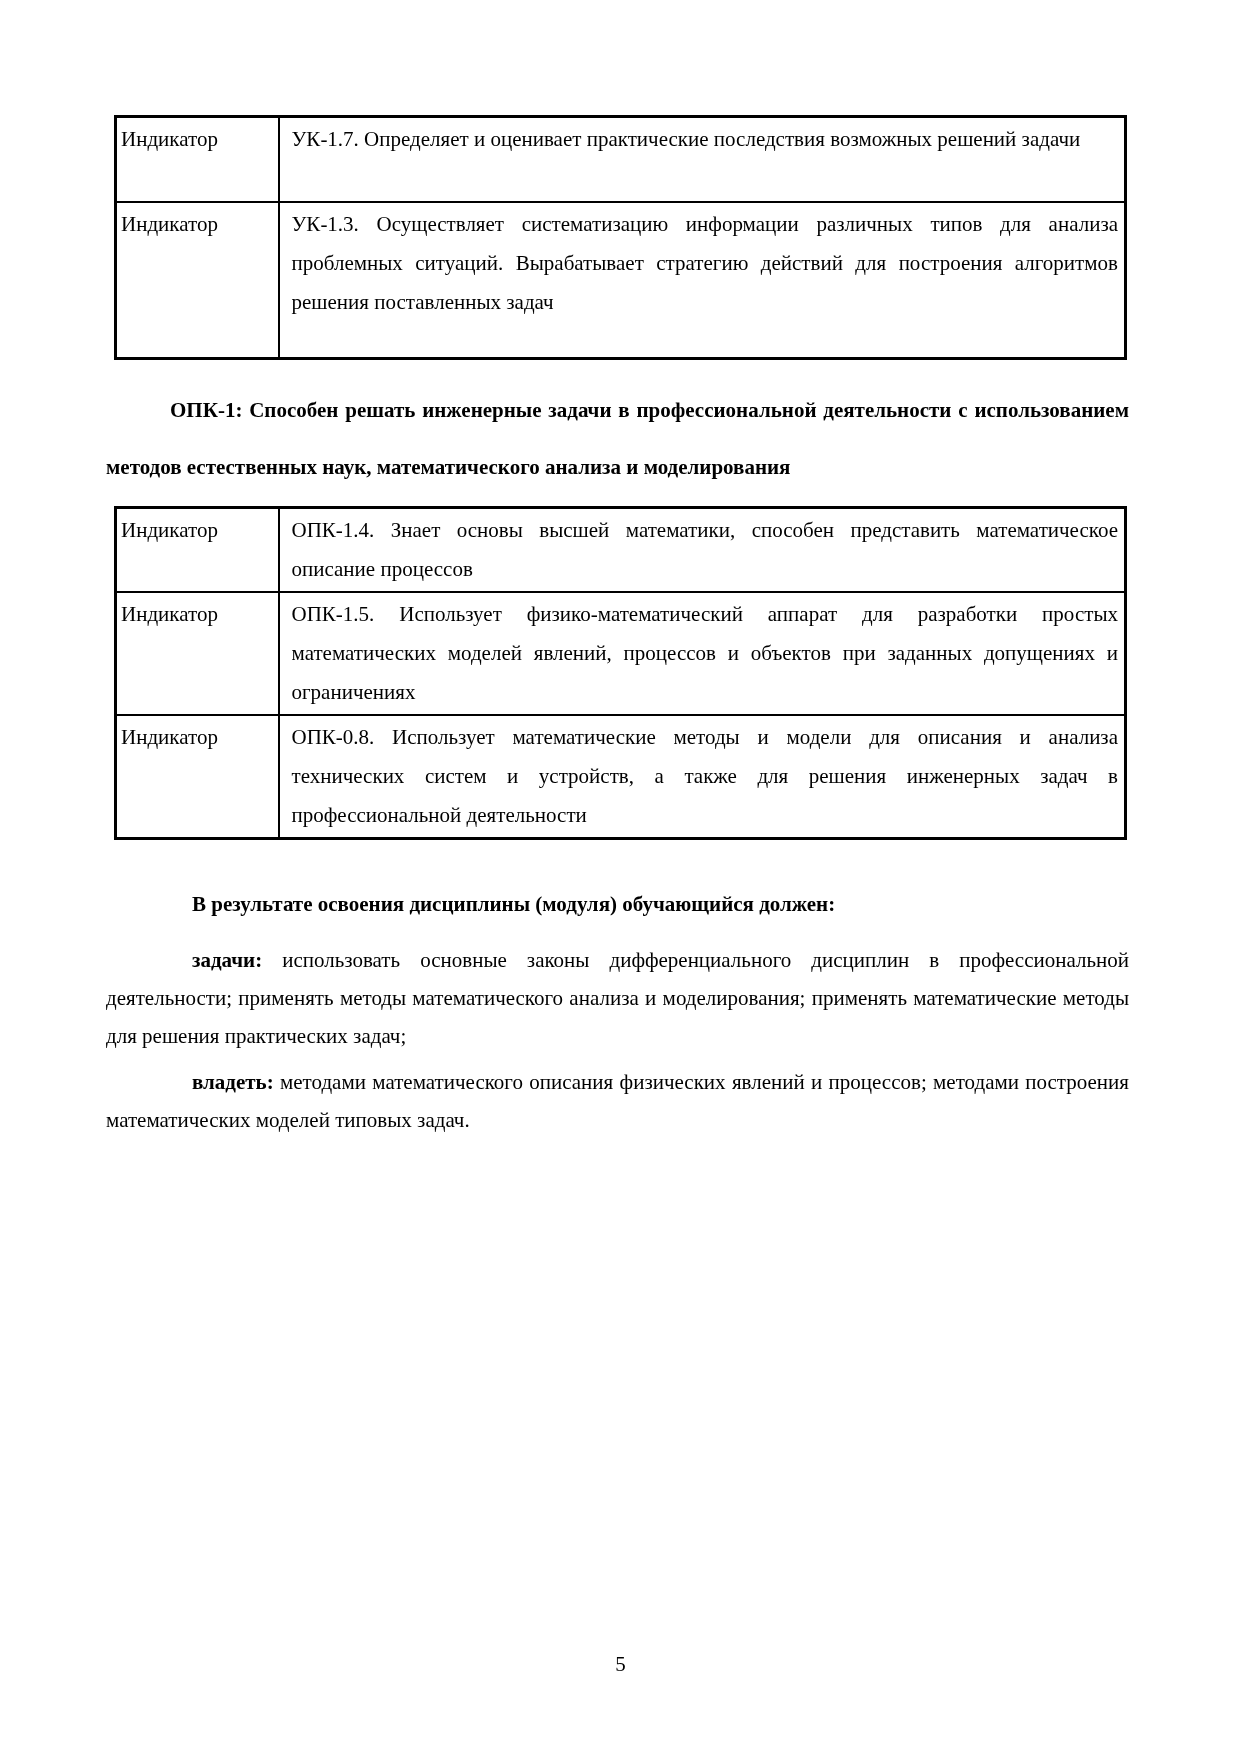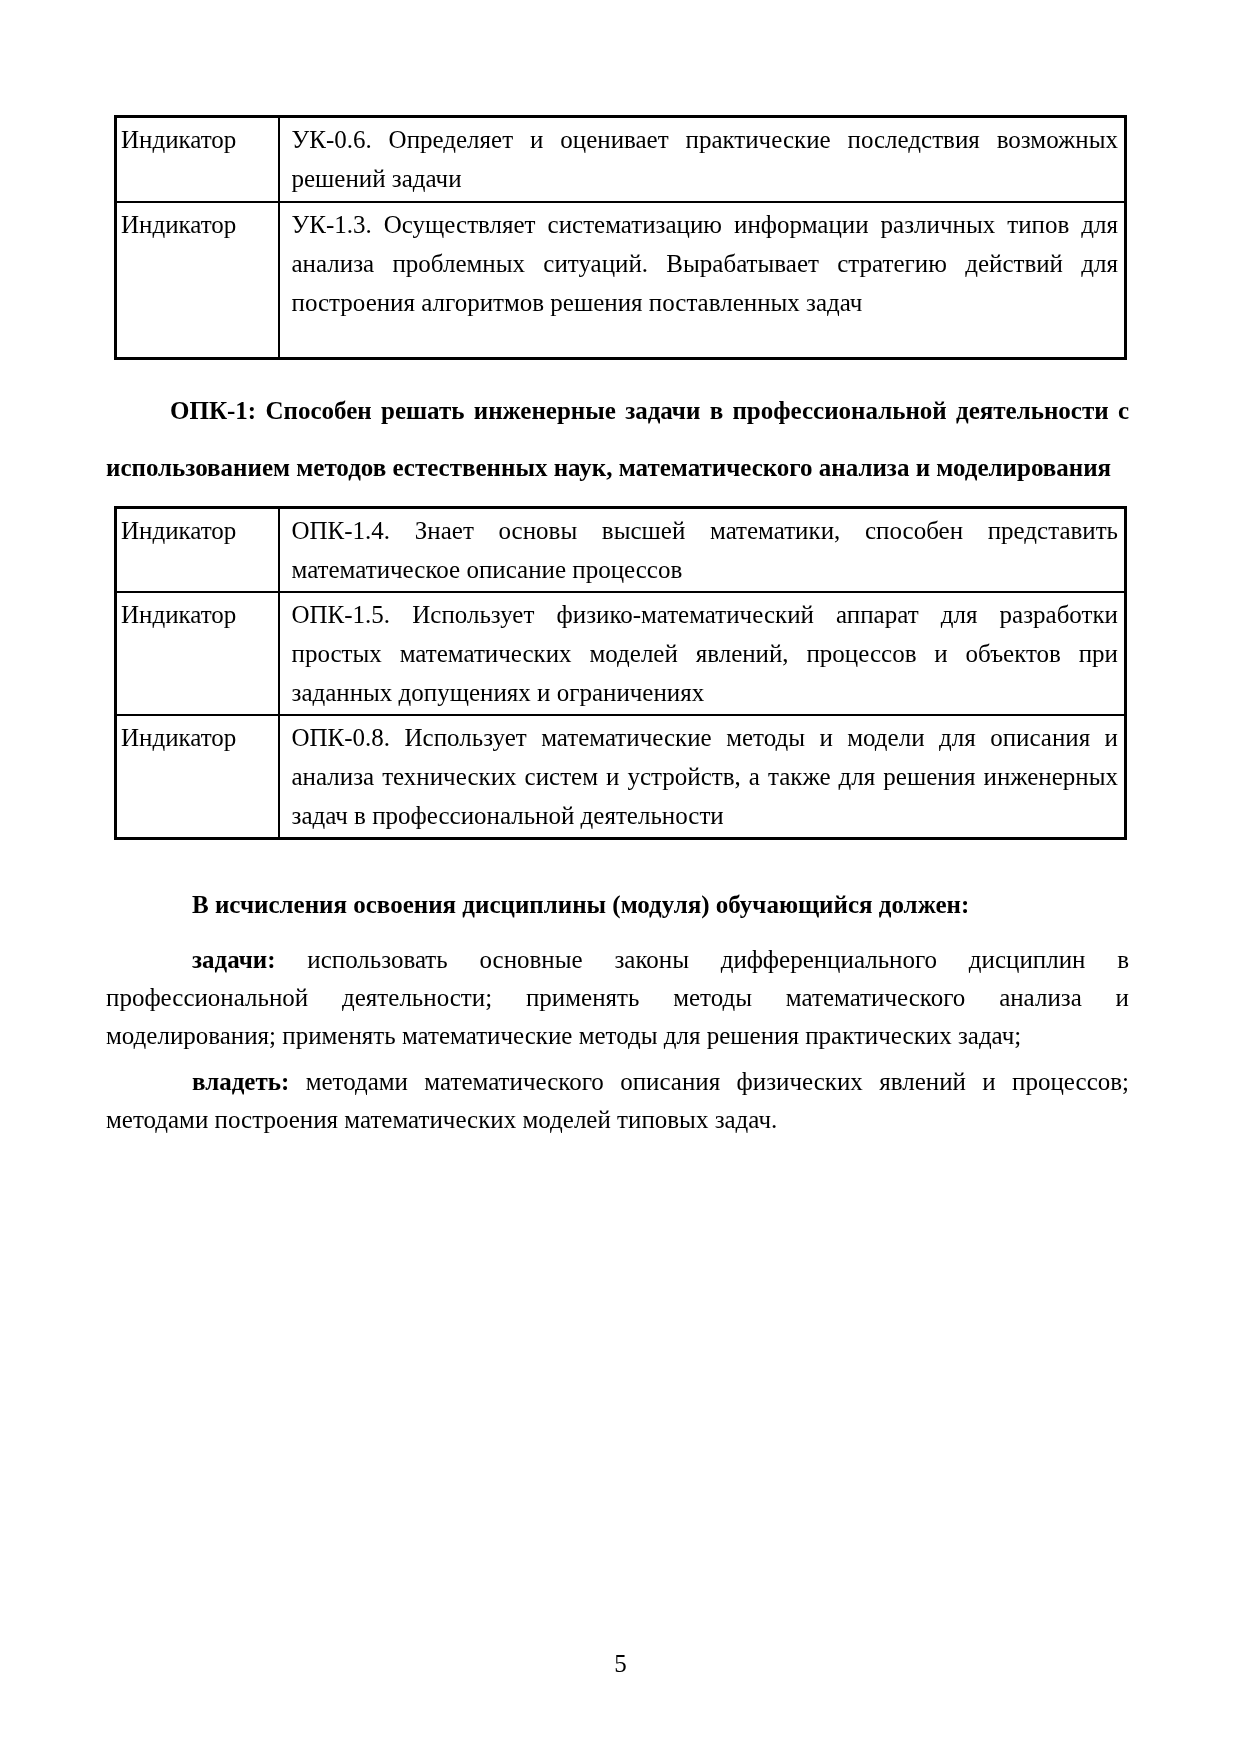--- a/index.html
+++ b/index.html
@@ -7,21 +7,21 @@
     padding: 0;
     background: #ffffff;
   }
   .page {
     position: relative;
     width: 1241px;
     height: 1754px;
     background: #ffffff;
     color: #000000;
     font-family: "Liberation Serif", "DejaVu Serif", serif;
-    font-size: 25px;
+    font-size: 21px;
     overflow: hidden;
   }
   .content {
     position: absolute;
     left: 106px;
     top: 0;
     width: 1023px;
   }
   .doc-table {
     border-collapse: collapse;
@@ -91,21 +91,21 @@
   <div class="content">
 
     <table class="doc-table t1">
       <colgroup>
           <col class="c1">
           <col class="c2">
         </colgroup>
       <tbody>
         <tr class="r1">
           <td class="label-cell">Индикатор</td>
-          <td class="text-cell">УК-0.6. Определяет и оценивает практические последствия возможных решений задачи</td>
+          <td class="text-cell">УК-1.7. Определяет и оценивает практические последствия возможных решений задачи</td>
         </tr>
         <tr class="r2">
           <td class="label-cell">Индикатор</td>
           <td class="text-cell">УК-1.3. Осуществляет систематизацию информации различных типов для анализа проблемных ситуаций. Вырабатывает стратегию действий для построения алгоритмов решения поставленных задач</td>
         </tr>
       </tbody>
     </table>
 
     <p class="heading-opk">ОПК-1: Способен решать инженерные задачи в профессиональной деятельности с использованием методов естественных наук, математического анализа и моделирования</p>
 
@@ -123,21 +123,21 @@
           <td class="label-cell">Индикатор</td>
           <td class="text-cell">ОПК-1.5. Использует физико-математический аппарат для разработки простых математических моделей явлений, процессов и объектов при заданных допущениях и ограничениях</td>
         </tr>
         <tr class="r3">
           <td class="label-cell">Индикатор</td>
           <td class="text-cell">ОПК-0.8. Использует математические методы и модели для описания и анализа технических систем и устройств, а также для решения инженерных задач в профессиональной деятельности</td>
         </tr>
       </tbody>
     </table>
 
-    <p class="results-heading">В исчисления освоения дисциплины (модуля) обучающийся должен:</p>
+    <p class="results-heading">В результате освоения дисциплины (модуля) обучающийся должен:</p>
 
 
     <p class="outcome"><b class="lead">задачи:</b> <span>использовать основные законы дифференциального дисциплин в профессиональной деятельности; применять методы математического анализа и моделирования; применять математические методы для решения практических задач;</span></p>
 
     <p class="outcome"><b class="lead">владеть:</b> <span>методами математического описания физических явлений и процессов; методами построения математических моделей типовых задач.</span></p>
 
   </div>
 
   <div class="page-number">5</div>
 </div>

